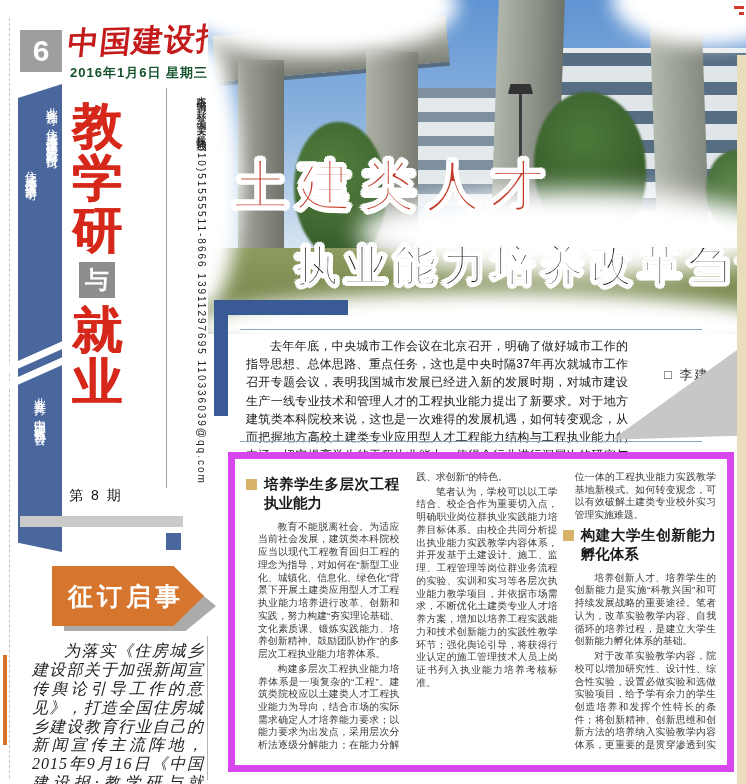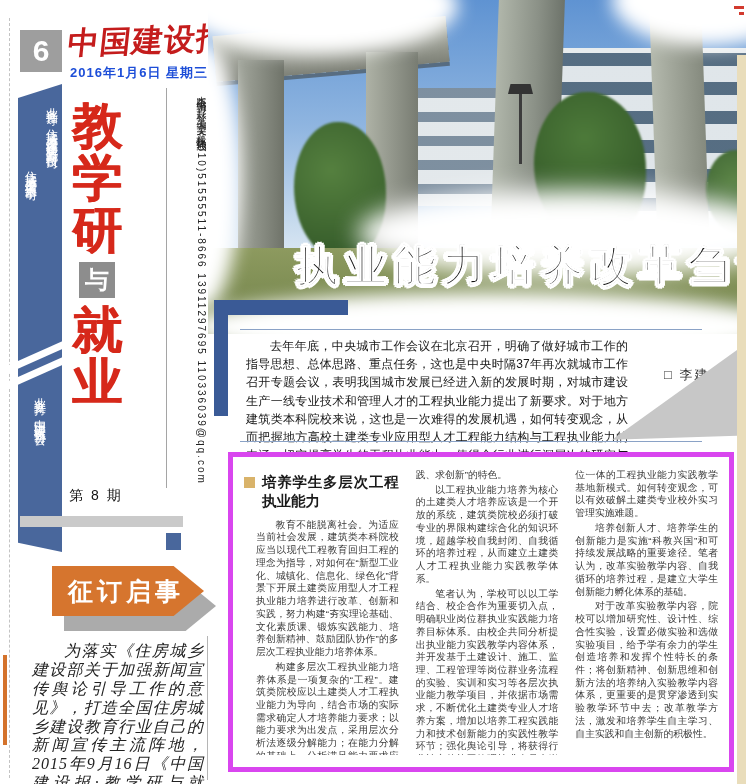--- a/index.html
+++ b/index.html
@@ -9,21 +9,21 @@
 
   
   .fold-line{left:9px;top:18px;height:760px;border-left:1px dashed #c3c3c3;}
 
   
   .page-num{left:20px;top:30px;width:42px;height:42px;background:#9e9e9e;color:#fff;
             font-size:30px;font-weight:bold;display:flex;align-items:center;justify-content:center;}
   .paper-name{left:68px;top:20px;width:160px;height:44px;color:#c41c1c;font-size:31px;font-weight:900;
               font-family:"Liberation Serif",serif;transform:skewX(-8deg) rotate(-2deg);
               letter-spacing:1px;white-space:nowrap;}
-  .date-line{left:70px;top:64px;font-size:13px;font-weight:bold;letter-spacing:1px;color:#1d4ed8;}
+  .date-line{left:70px;top:64px;font-size:13px;font-weight:bold;letter-spacing:1px;color:#14532d;}
 
   
   .blue-banner{left:18px;top:84px;width:44px;height:468px;background:#49679c;
                clip-path:polygon(0 3%,100% 0,100% 100%,0 98%);}
   .slash{width:70px;height:7px;background:#fff;transform:rotate(-24deg);}
   .vert{writing-mode:vertical-rl;text-orientation:mixed;}
   .banner-text1{left:18px;top:98px;width:44px;height:258px;color:#fff;font-size:12px;
                 letter-spacing:2px;line-height:21px;}
   .banner-text1 .col2{padding-top:64px;}
   .banner-text2{left:18px;top:388px;width:44px;height:160px;color:#fff;font-size:12px;
@@ -91,37 +91,37 @@
   .corner-h{left:214px;top:300px;width:134px;height:15px;background:#3a5a96;}
   .corner-v{left:214px;top:300px;width:14px;height:116px;background:#3a5a96;}
   .rule-top{left:240px;top:329px;width:462px;border-top:1px solid #8aa2c6;}
   .rule-bot{left:240px;top:441px;width:462px;border-top:1px solid #8aa2c6;}
   .intro-text{left:246px;top:337px;width:382px;font-size:12px;line-height:1.52;color:#161616;
               text-indent:2em;text-align:justify;}
   .gray-fold{left:612px;top:338px;width:133px;height:106px;background:#c7c7c7;
              clip-path:polygon(100% 6%,100% 92%,0 96%);}
 
   
-  .article{left:228px;top:452px;width:506px;height:320px;border:5px solid #d946ef;background:#fff;
+  .article{left:228px;top:452px;width:506px;height:320px;border:7px solid #d946ef;background:#fff;
            box-sizing:border-box;padding:12px 11px;display:flex;gap:5px;justify-content:center;}
   .col{flex:1;overflow:hidden;font-size:9.8px;line-height:1.3;color:#3a3a3a;text-align:justify;}
   .col p{margin:0 0 2px 0;padding-left:12px;}
   .col p.indent{text-indent:2em;}
   .h2{display:flex;font-size:14.5px;font-weight:bold;color:#1a1a1a;line-height:1.3;margin:4px 0 8px 0;}
   .h2 .bullet{flex:0 0 11px;width:11px;height:11px;background:#d9b36a;margin:4px 7px 0 0;}
 
   
   .cream{left:737px;top:55px;width:9px;height:729px;background:#e9ddbb;}
   .redmark1{left:734px;top:6px;width:10px;height:3px;background:#d23a2e;}
   .redmark2{left:739px;top:12px;width:5px;height:3px;background:#d23a2e;}
 
   
   .sub-shadow{left:64px;top:581px;width:152px;height:50px;background:#ababab;
               clip-path:polygon(0 0,80% 0,100% 50%,80% 100%,0 100%);}
-  .sub-banner{left:52px;top:566px;width:152px;height:50px;background:#d6752e;
+  .sub-banner{left:52px;top:566px;width:152px;height:60px;background:#d6752e;
               clip-path:polygon(0 0,80% 0,100% 50%,80% 100%,0 100%);
               display:flex;align-items:center;}
   .sub-banner span{color:#fff;font-size:25px;font-weight:bold;letter-spacing:4px;padding-left:16px;}
 
   
   .notice-text{left:32px;top:642px;width:172px;font-size:16px;line-height:1.18;
                font-family:"Liberation Serif",serif;font-style:italic;color:#222;
                text-indent:2em;text-align:justify;letter-spacing:1px;}
   .notice-orange{left:3px;top:655px;width:4px;height:90px;background:#d4732c;}
   .notice-gray{left:207px;top:636px;width:1px;height:144px;background:#b5b5b5;}
@@ -175,20 +175,21 @@
     <div class="lamp-pole"></div>
     <div class="lamp-head"></div>
     <div class="ground"></div>
     <div class="blob b-top"></div>
     <div class="blob b-top2"></div>
     <div class="blob b-left"></div>
     <div class="blob b-mid"></div>
     <div class="blob b-bot"></div>
   </div>
 
+  <div class="abs headline1">土建类人才</div>
   <div class="abs headline2">执业能力培养改革刍议</div>
   <div class="abs author">□ 李建奇</div>
 
   <div class="abs corner-h"></div>
   <div class="abs corner-v"></div>
   <div class="abs rule-top"></div>
   <div class="abs intro-text">去年年底，中央城市工作会议在北京召开，明确了做好城市工作的指导思想、总体思路、重点任务，这也是中央时隔37年再次就城市工作召开专题会议，表明我国城市发展已经进入新的发展时期，对城市建设生产一线专业技术和管理人才的工程执业能力提出了新要求。对于地方建筑类本科院校来说，这也是一次难得的发展机遇，如何转变观念，从而把握地方高校土建类专业应用型人才工程能力结构与工程执业能力的内涵，切实提高学生的工程执业能力，值得全行业进行深层次的研究与探索。</div>
   <div class="abs gray-fold"></div>
   <div class="abs rule-bot"></div>
 
@@ -196,26 +197,29 @@
     <div class="col">
       <div class="h2">
         <span class="bullet"></span>
         <span>培养学生多层次工程执业能力</span>
       </div>
       <p class="indent">教育不能脱离社会。为适应当前社会发展，建筑类本科院校应当以现代工程教育回归工程的理念为指导，对如何在“新型工业化、城镇化、信息化、绿色化”背景下开展土建类应用型人才工程执业能力培养进行改革、创新和实践，努力构建“夯实理论基础、文化素质课、锻炼实践能力、培养创新精神、鼓励团队协作”的多层次工程执业能力培养体系。</p>
       <p class="indent">构建多层次工程执业能力培养体系是一项复杂的“工程”。建筑类院校应以土建类人才工程执业能力为导向，结合市场的实际需求确定人才培养能力要求；以能力要求为出发点，采用层次分析法逐级分解能力；在能力分解的基础上，分析满足能力要求应具备的基础知识和专业知识；充分考虑职业能力、专业能力和课程体系的整体性、前瞻性与动态性，构建理论和实践教学相结合的“5+1”执业能力导向理论课程体系（即“公共基础课”、“文理基础课”、“大学科基础课”、“专业主修课”、“文化素质课”和“自由选修课”模块）。整个理论课程体系应充分体现“通识教育、分类教学、引导探索”的理念和“宽口径、厚基础、重个性、强实</p>
     </div>
     <div class="col">
       <p>践、求创新”的特色。</p>
-      <p class="indent">以工程执业能力培养为核心的土建类人才培养应该是一个开放的系统，建筑类院校必须打破专业的界限构建综合化的知识环境，超越学校自我封闭、自我循环的培养过程，从而建立土建类人才工程执业能力实践教学体系。</p>
       <p class="indent">笔者认为，学校可以以工学结合、校企合作为重要切入点，明确职业岗位群执业实践能力培养目标体系。由校企共同分析提出执业能力实践教学内容体系，并开发基于土建设计、施工、监理、工程管理等岗位群业务流程的实验、实训和实习等各层次执业能力教学项目，并依据市场需求，不断优化土建类专业人才培养方案，增加以培养工程实践能力和技术创新能力的实践性教学环节；强化舆论引导，将获得行业认定的施工管理技术人员上岗证书列入执业能力培养考核标准。</p>
 
     </div>
     <div class="col">
       <p>位一体的工程执业能力实践教学基地新模式。如何转变观念，可以有效破解土建类专业校外实习管理实施难题。</p>
+      <div class="h2">
+        <span class="bullet"></span>
+        <span>构建大学生创新能力孵化体系</span>
+      </div>
       <p class="indent">培养创新人才、培养学生的创新能力是实施“科教兴国”和可持续发展战略的重要途径。笔者认为，改革实验教学内容、自我循环的培养过程，是建立大学生创新能力孵化体系的基础。</p>
       <p class="indent">对于改革实验教学内容，院校可以增加研究性、设计性、综合性实验，设置必做实验和选做实验项目，给予学有余力的学生创造培养和发挥个性特长的条件；将创新精神、创新思维和创新方法的培养纳入实验教学内容体系，更重要的是贯穿渗透到实验教学环节中去；改革教学方法，激发和培养学生自主学习、自主实践和自主创新的积极性。</p>
 
     </div>
   </div>
 
   <div class="abs cream"></div>
   <div class="abs redmark1"></div>
   <div class="abs redmark2"></div>
 

